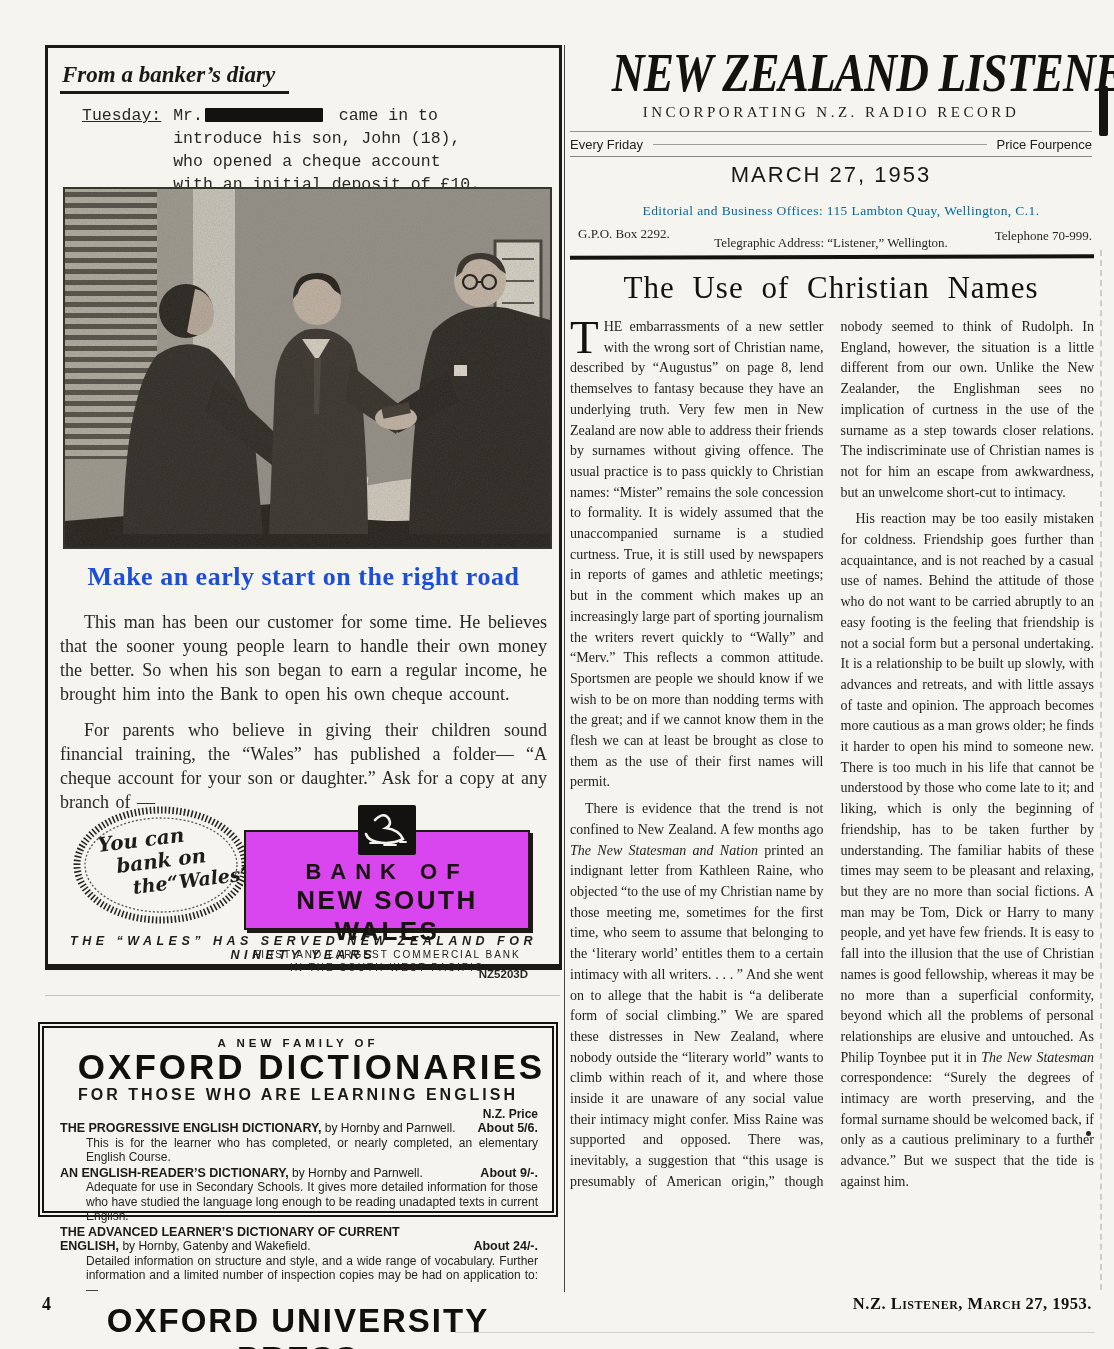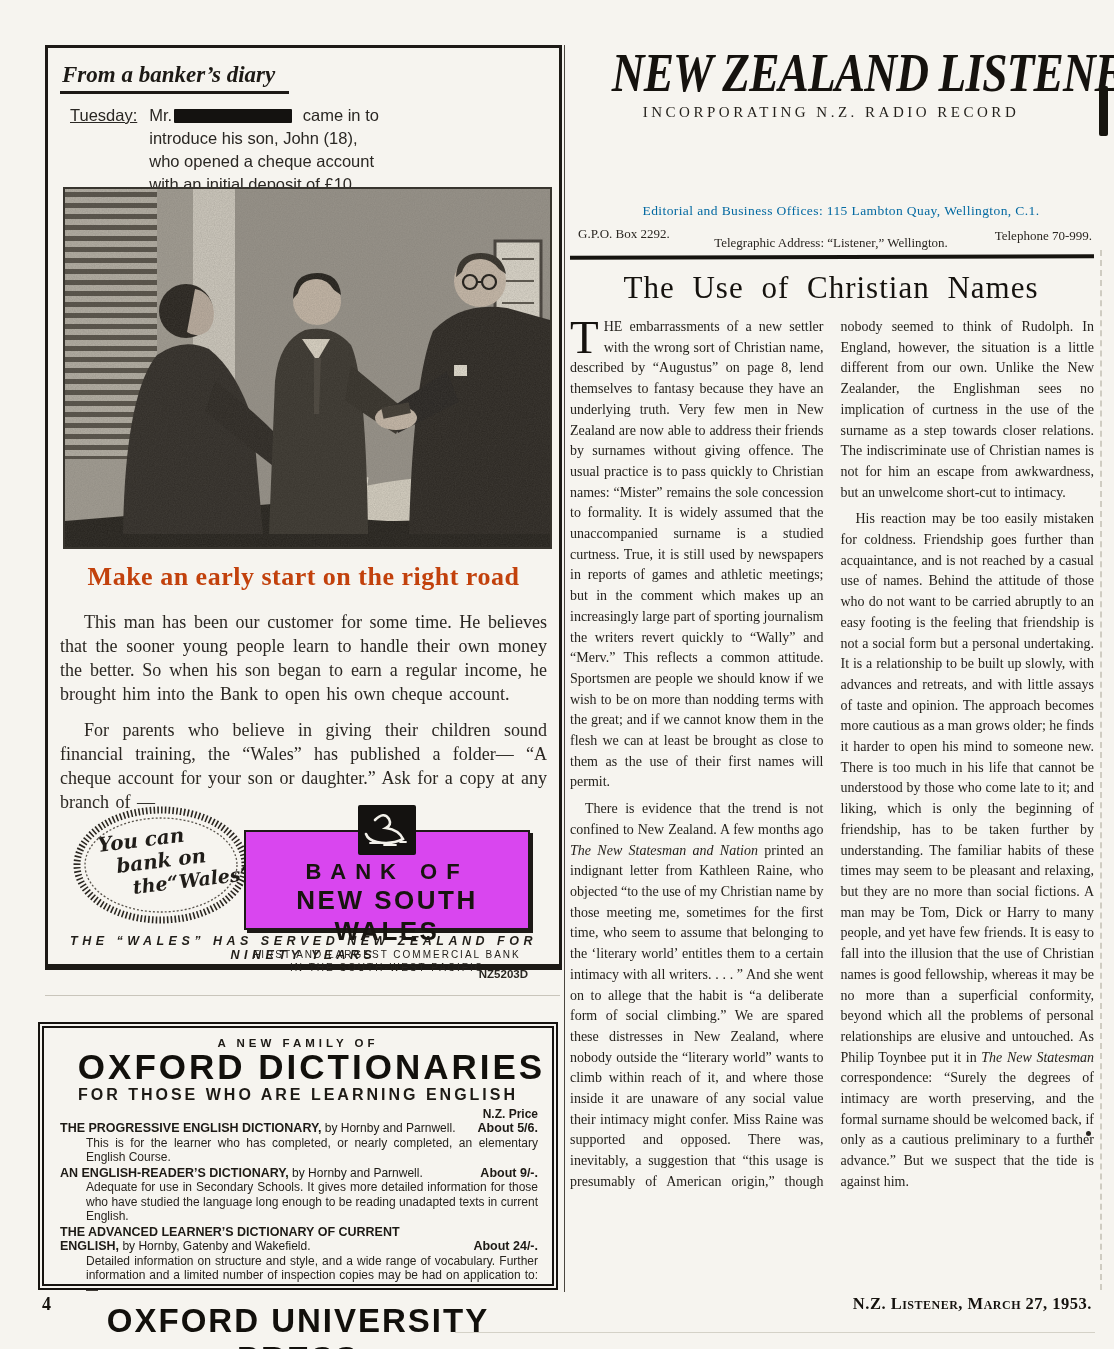--- a/index.html
+++ b/index.html
@@ -12,36 +12,36 @@
   .banker-ad{
     position:absolute; left:45px; top:45px; width:511px; height:916px;
     border:3px solid #1d1a16; border-bottom-width:6px; background:#f6f4ef;
   }
   .diary-head{
     display:inline-block; margin:14px 0 0 12px; padding:0 14px 3px 2px;
     border-bottom:3px solid #1d1a16;
     font-style:italic; font-weight:bold; font-size:23px; color:#1d1a16;
   }
   .typewriter{
-    margin:10px 0 0 22px; font-family:Liberation Sans, sans-serif;
+    margin:10px 0 0 34px; font-family:Liberation Mono, monospace;
     font-size:16.5px; line-height:23px; color:#2a2723; display:flex;
   }
   .typewriter .day{ text-decoration:underline; white-space:pre; margin-right:12px;}
   .redact{
     display:inline-block; width:118px; height:14px; background:#141210;
     vertical-align:middle; margin:0 6px 2px 2px; border-radius:1px;
   }
   .photo{
     position:absolute; left:15px; top:139px; width:485px; height:358px;
     border:2px solid #37342e; background:#a39f96; overflow:hidden;
   }
   .photo svg{display:block;width:100%;height:100%;}
   .ad-headline{
     position:absolute; left:0; top:514px; width:100%; text-align:center;
-    font-size:26px; font-weight:bold; color:#c2410c; letter-spacing:.5px;
+    font-size:26px; font-weight:bold; color:#1d4ed8; letter-spacing:.5px;
   }
   .ad-copy{
     position:absolute; left:12px; top:550px; width:487px;
     font-size:18px; line-height:24px; text-align:justify; color:#2b2722;
     word-spacing:2px;
   }
   .ad-copy p{margin:12px 0 3px 0; text-indent:24px;}
   .logo-row{position:absolute; left:0; top:748px; width:100%; height:140px;}
   .oval-badge{position:absolute; left:24px; top:8px; width:178px; height:122px;}
   .oval-badge svg{position:absolute;left:0;top:0;width:100%;height:100%;}
@@ -73,21 +73,21 @@
     font-size:12.5px; letter-spacing:4.5px; color:#211e19;
   }
   .ref-code{
     position:absolute; left:45px; top:968px; width:511px; text-align:right;
     font-family:"Liberation Sans", sans-serif; font-weight:bold; font-size:11.5px;
     color:#2a2722; padding-right:28px; box-sizing:border-box;
   }
   .faint-rule{position:absolute; left:45px; top:995px; width:515px; border-top:1px solid #c9c5bb;}
   
   .oxford-ad{
-    position:absolute; left:38px; top:1022px; width:520px; height:268px;
+    position:absolute; left:38px; top:1022px; width:520px; height:195px;
     border:6px double #16130f; background:#f6f4ef; box-sizing:border-box;
     font-family:"Liberation Sans", sans-serif; color:#1d1a15;
   }
   .ox-kicker{margin-top:9px; text-align:center; font-weight:bold; font-size:11.5px; letter-spacing:4px;}
   .ox-title{text-align:center; font-weight:bold; font-size:35px; letter-spacing:3px; line-height:36px; color:#12100c;padding-left:27px;}
   .ox-sub{text-align:center; font-weight:bold; font-size:16px; letter-spacing:3px; margin-top:1px;}
   .ox-priceh{ text-align:right; font-weight:bold; font-size:12px; padding-right:14px; margin-top:3px;}
   .ox-entries{padding:0 14px 0 16px; font-size:12px; line-height:14.5px;}
   .ox-entry{position:relative; margin-bottom:1px;}
   .ox-head{position:relative; padding-right:80px;}
@@ -302,21 +302,27 @@
     </div>
     <div class="ox-pub">OXFORD UNIVERSITY PRESS</div>
 
   </div>
 
   <div class="vdivider"></div>
 
   <div class="masthead-title">NEW ZEALAND LISTENER</div>
   <div class="masthead-sub">INCORPORATING N.Z. RADIO RECORD</div>
 
-
+  <div class="freq-row">
+    <span>Every Friday</span>
+    <span class="mid"></span>
+    <span>Price Fourpence</span>
+  </div>
+
+  <div class="issue-date">MARCH 27, 1953</div>
   <div class="offices">Editorial and Business Offices: 115 Lambton Quay, Wellington, C.1.</div>
 
   <div class="gpo-row">
     <span class="left">G.P.O. Box 2292.</span>
     <span class="center">Telegraphic Address: “Listener,” Wellington.</span>
     <span class="right">Telephone 70-999.</span>
   </div>
 
   <div class="thick-rule"></div>
 

